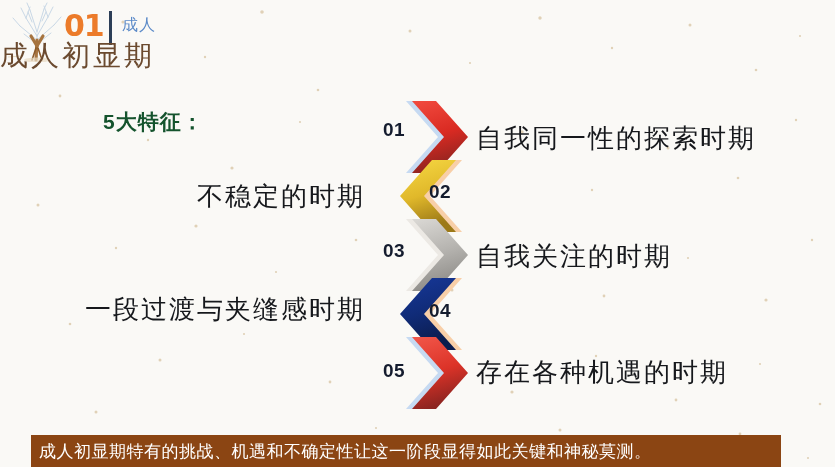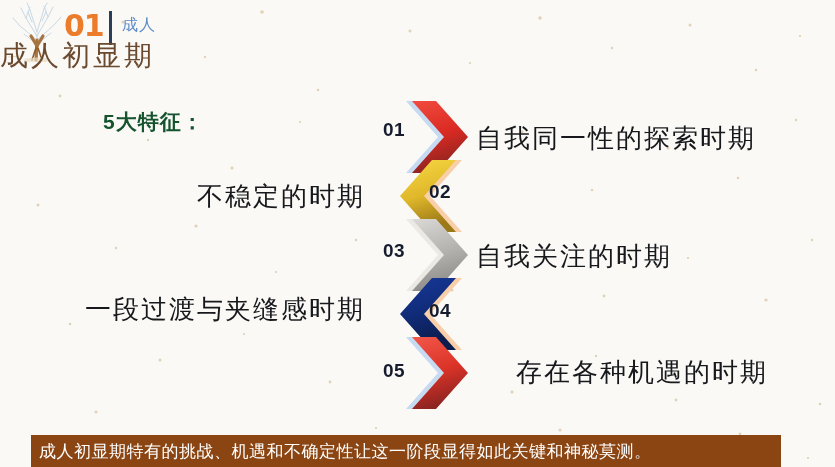--- a/index.html
+++ b/index.html
@@ -346,19 +346,19 @@
   <div class="num" style="left:383px; top:120px;">01</div>
   <div class="num" style="left:429px; top:182px;">02</div>
   <div class="num" style="left:383px; top:241px;">03</div>
   <div class="num" style="left:429px; top:301px;">04</div>
   <div class="num" style="left:383px; top:361px;">05</div>
 
   <div class="item-text right" style="top:125px;">自我同一性的探索时期</div>
   <div class="item-text left" style="top:183px;">不稳定的时期</div>
   <div class="item-text right" style="top:243px;">自我关注的时期</div>
   <div class="item-text left" style="top:296px;">一段过渡与夹缝感时期</div>
-  <div class="item-text right" style="top:359px;margin-left:40px;">存在各种机遇的时期</div>
+  <div class="item-text right" style="top:359px;">存在各种机遇的时期</div>
 
   <div class="footer-banner">
     <div class="footer-text">成人初显期特有的挑战、机遇和不确定性让这一阶段显得如此关键和神秘莫测。</div>
   </div>
 
 </div>
 
 </body></html>

